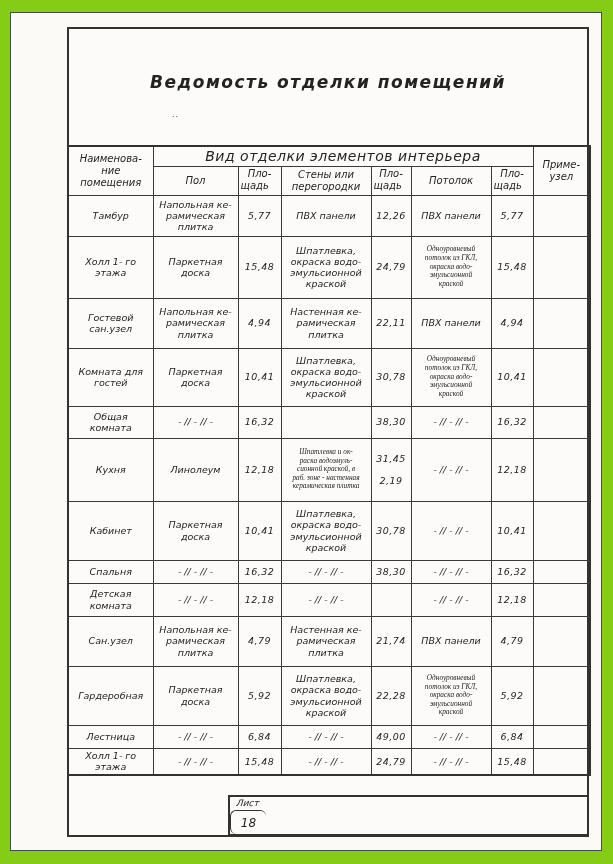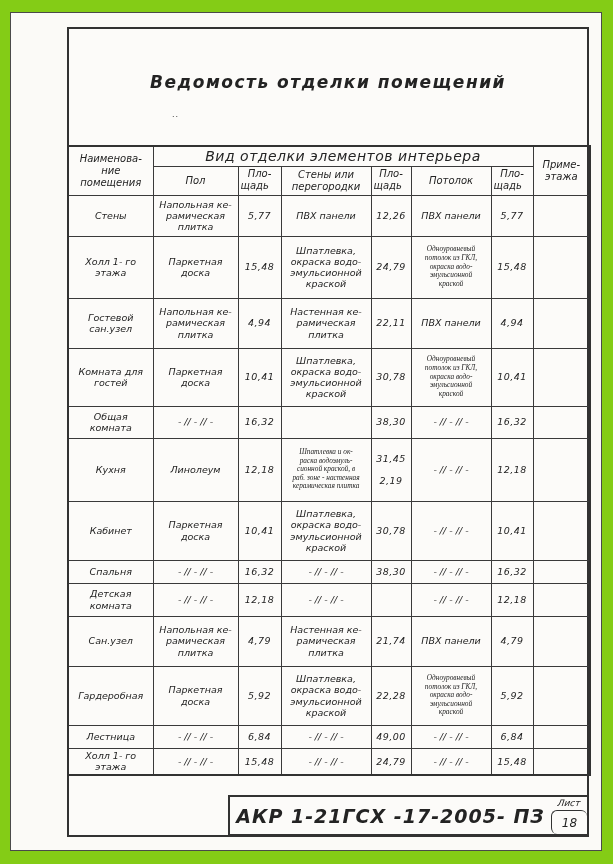--- a/index.html
+++ b/index.html
@@ -106,38 +106,38 @@
         <col class="c-area3">
         <col class="c-notes">
     </colgroup>
     <thead>
       <tr style="height:18px;">
         <th rowspan="2">Наименова-
 ние
 помещения</th>
         <th colspan="6" class="group-hdr">Вид отделки элементов интерьера</th>
         <th rowspan="2">Приме-
-этажа</th>
+узел</th>
       </tr>
       <tr style="height:29px;">
         <th>Пол</th>
         <th><span>Пло-
 щадь</span><span class="unit">,м²</span></th>
         <th>Стены или
 перегородки</th>
         <th><span>Пло-
 щадь</span><span class="unit">,м²</span></th>
         <th>Потолок</th>
         <th><span>Пло-
 щадь</span><span class="unit"></span></th>
       </tr>
     </thead>
     <tbody id="table-body">
         <tr style="height: 41px;">
-      <td>Стены</td>
+      <td>Тамбур</td>
       <td>Напольная ке-
 рамическая
 плитка</td>
       <td class="num">5,77</td>
       <td>ПВХ панели</td>
       <td class="num">12,26</td>
       <td>ПВХ панели</td>
       <td class="num">5,77</td>
       <td></td>
     </tr>
@@ -306,19 +306,18 @@
       <td>- // - // -</td>
       <td class="num">24,79</td>
       <td>- // - // -</td>
       <td class="num">15,48</td>
       <td></td>
     </tr>
       </tbody>
   </table>
 
   <div class="titleblock">
-    <div class="tb-main">АКР 1-21ГСХ -17-2005- ПЗ</div>
     <div class="tb-sheet">
       <div class="tb-sheet-label">Лист</div>
       <div class="tb-sheet-num">18</div>
     </div>
   </div>
 </div>
 
 </body></html>

